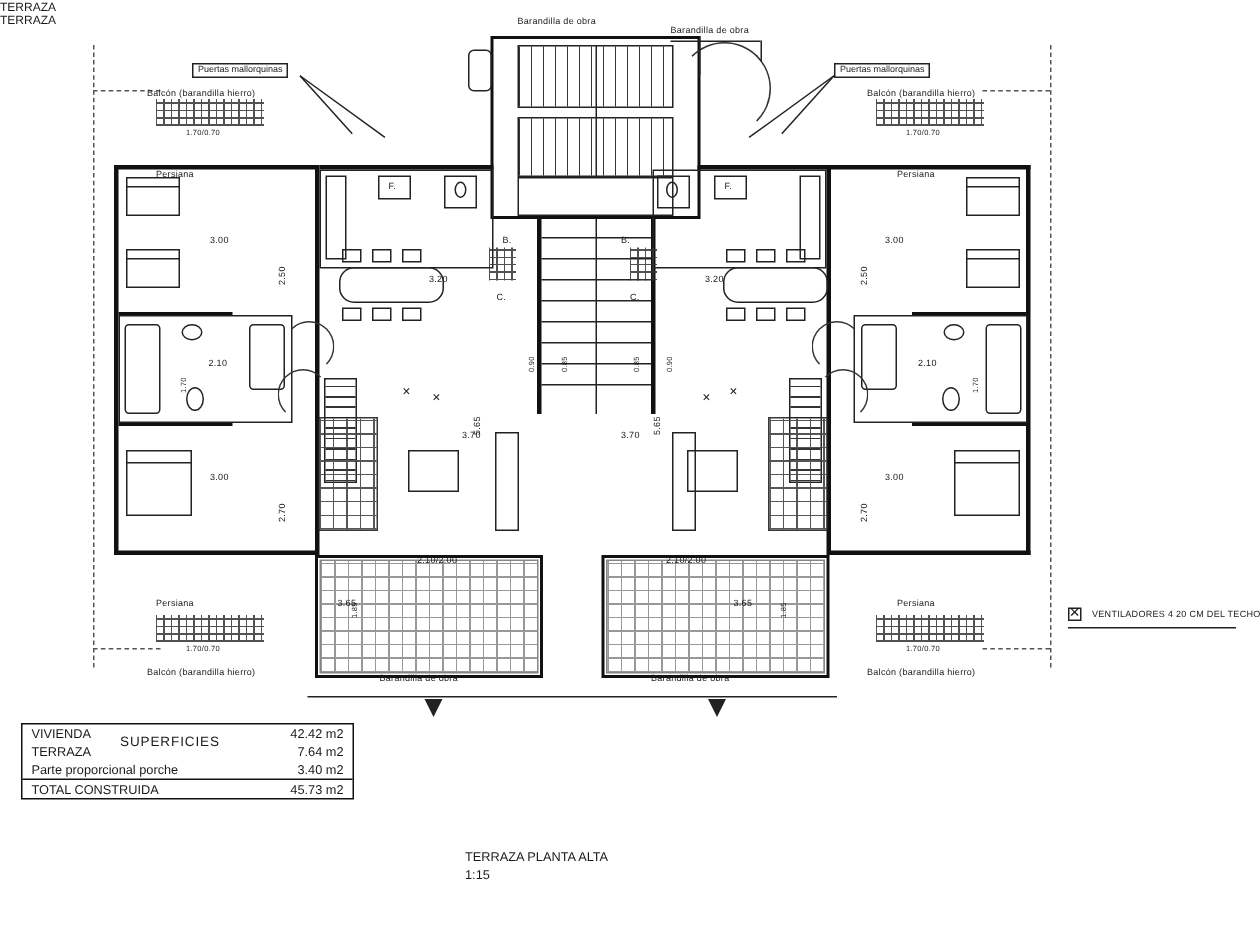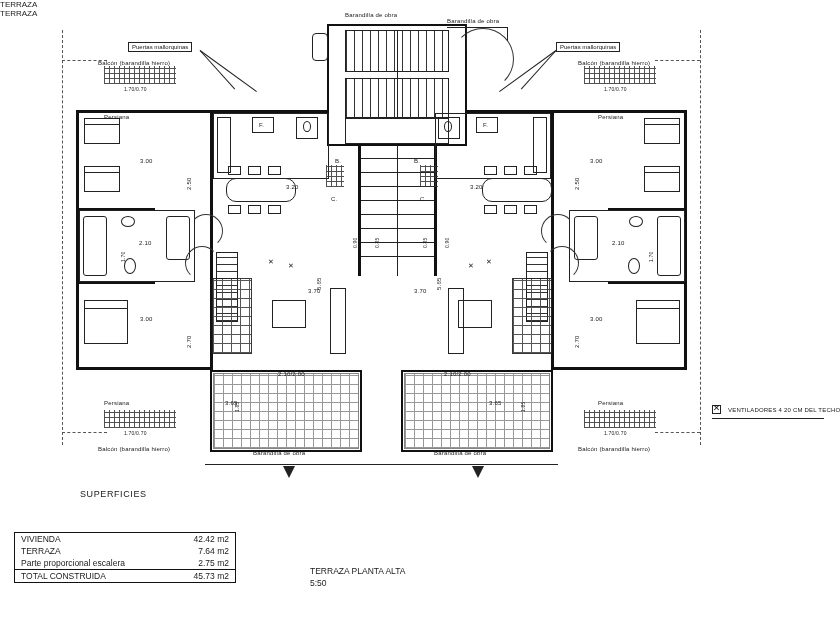--- a/index.html
+++ b/index.html
@@ -44,21 +44,21 @@
   .sofa{position:absolute;border:1px solid #222;box-sizing:border-box;
         background-image:repeating-linear-gradient(0deg,#333 0 1px,transparent 1px 7px);}
   .tubish{position:absolute;border:1px solid #222;border-radius:3px;box-sizing:border-box;}
   .circ{position:absolute;border:1px solid #222;border-radius:50%;box-sizing:border-box;}
   .door-arc{position:absolute;border:1px solid #333;border-radius:50%;box-sizing:border-box;}
   .tiny-x{position:absolute;font-size:7px;line-height:7px;}
   .leader{position:absolute;height:1px;background:#222;transform-origin:left center;}
   .callout{position:absolute;border:1px solid #222;padding:1px 3px;background:#fff;font-size:6px;white-space:nowrap;}
 
   
-  #legend{position:absolute;left:14px;top:532px;width:222px;border:1px solid #111;box-sizing:border-box;}
+  #legend{position:absolute;left:14px;top:482px;width:222px;border:1px solid #111;box-sizing:border-box;}
   #legend .row{display:flex;justify-content:space-between;padding:1px 6px;font-size:8.5px;}
   #legend .total{border-top:1px solid #111;}
   #legend-title{position:absolute;left:80px;top:489px;font-size:9px;letter-spacing:.6px;}
 
   #planta-label{position:absolute;left:310px;top:566px;font-size:8.5px;}
   #scale-label{position:absolute;left:310px;top:578px;font-size:8.5px;}
   .small-sq{position:absolute;width:9px;height:9px;border:1px solid #222;box-sizing:border-box;}
 </style>
 </head>
 <body>
@@ -277,25 +277,25 @@
   <div id="legend">
     <div class="row">
       <span>VIVIENDA</span>
       <span>42.42  m2</span>
     </div>
     <div class="row">
       <span>TERRAZA</span>
       <span>7.64  m2</span>
     </div>
     <div class="row">
-      <span>Parte proporcional escalera</span>
-      <span>2.75  m2</span>
+      <span>Parte proporcional porche</span>
+      <span>3.40  m2</span>
     </div>
     <div class="row total">
       <span>TOTAL CONSTRUIDA</span>
       <span>45.73  m2</span>
     </div>
   </div>
 
   <div id="planta-label">TERRAZA PLANTA ALTA</div>
-  <div id="scale-label">5:50</div>
+  <div id="scale-label">1:15</div>
 
 </div>
 
 </body></html>

